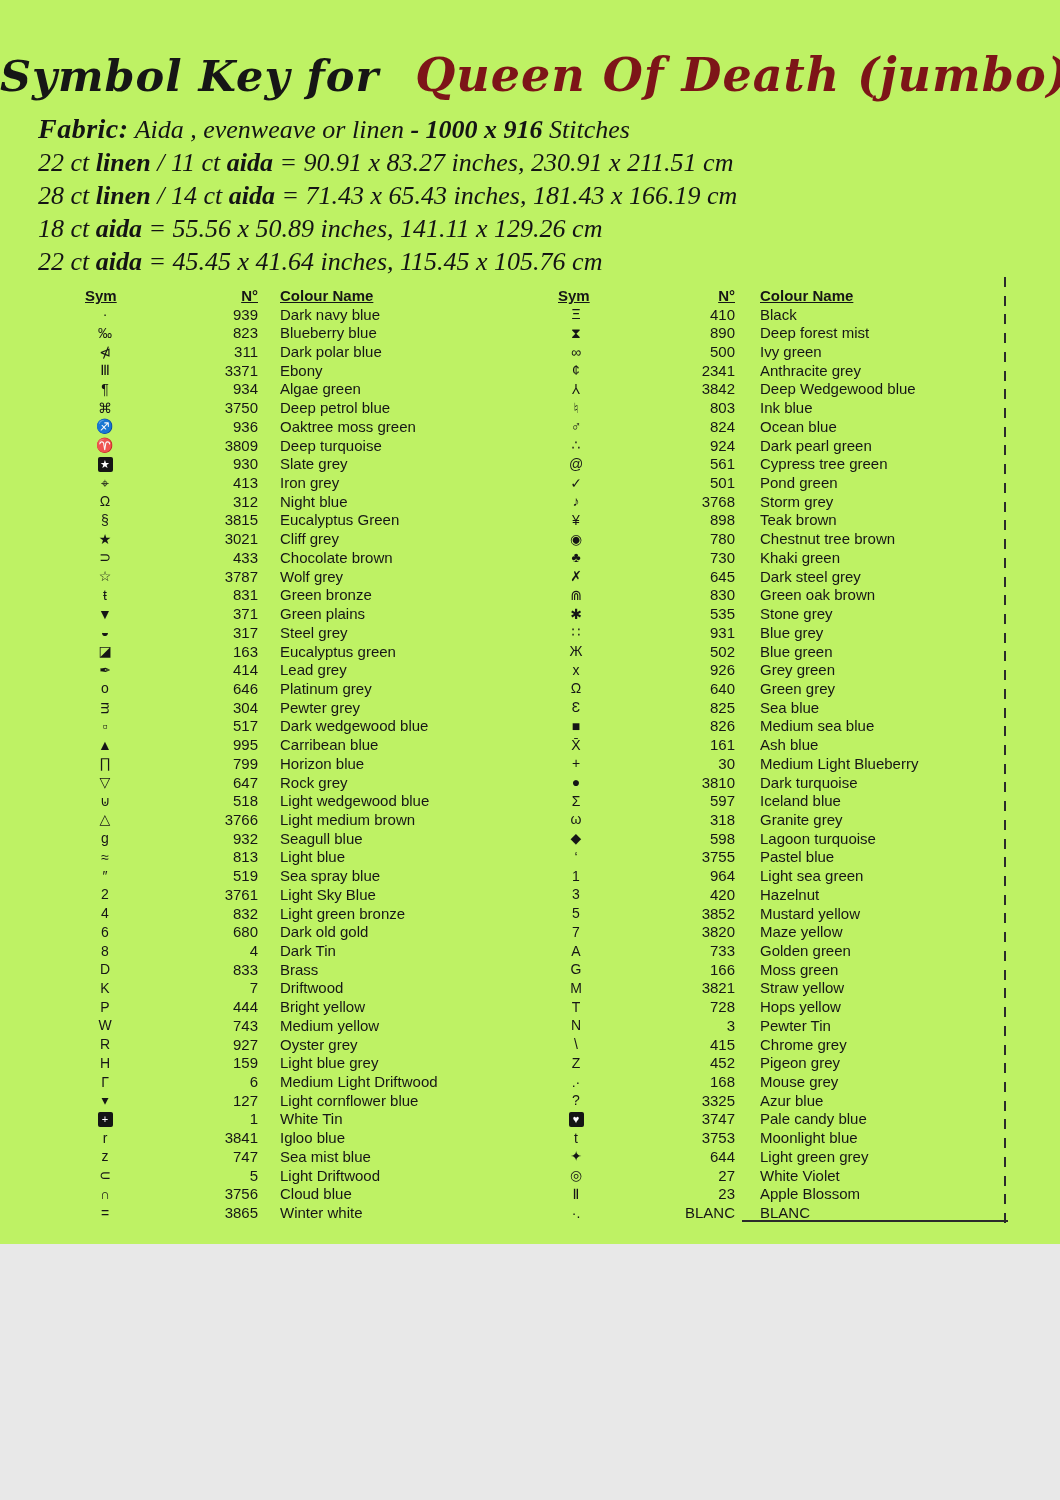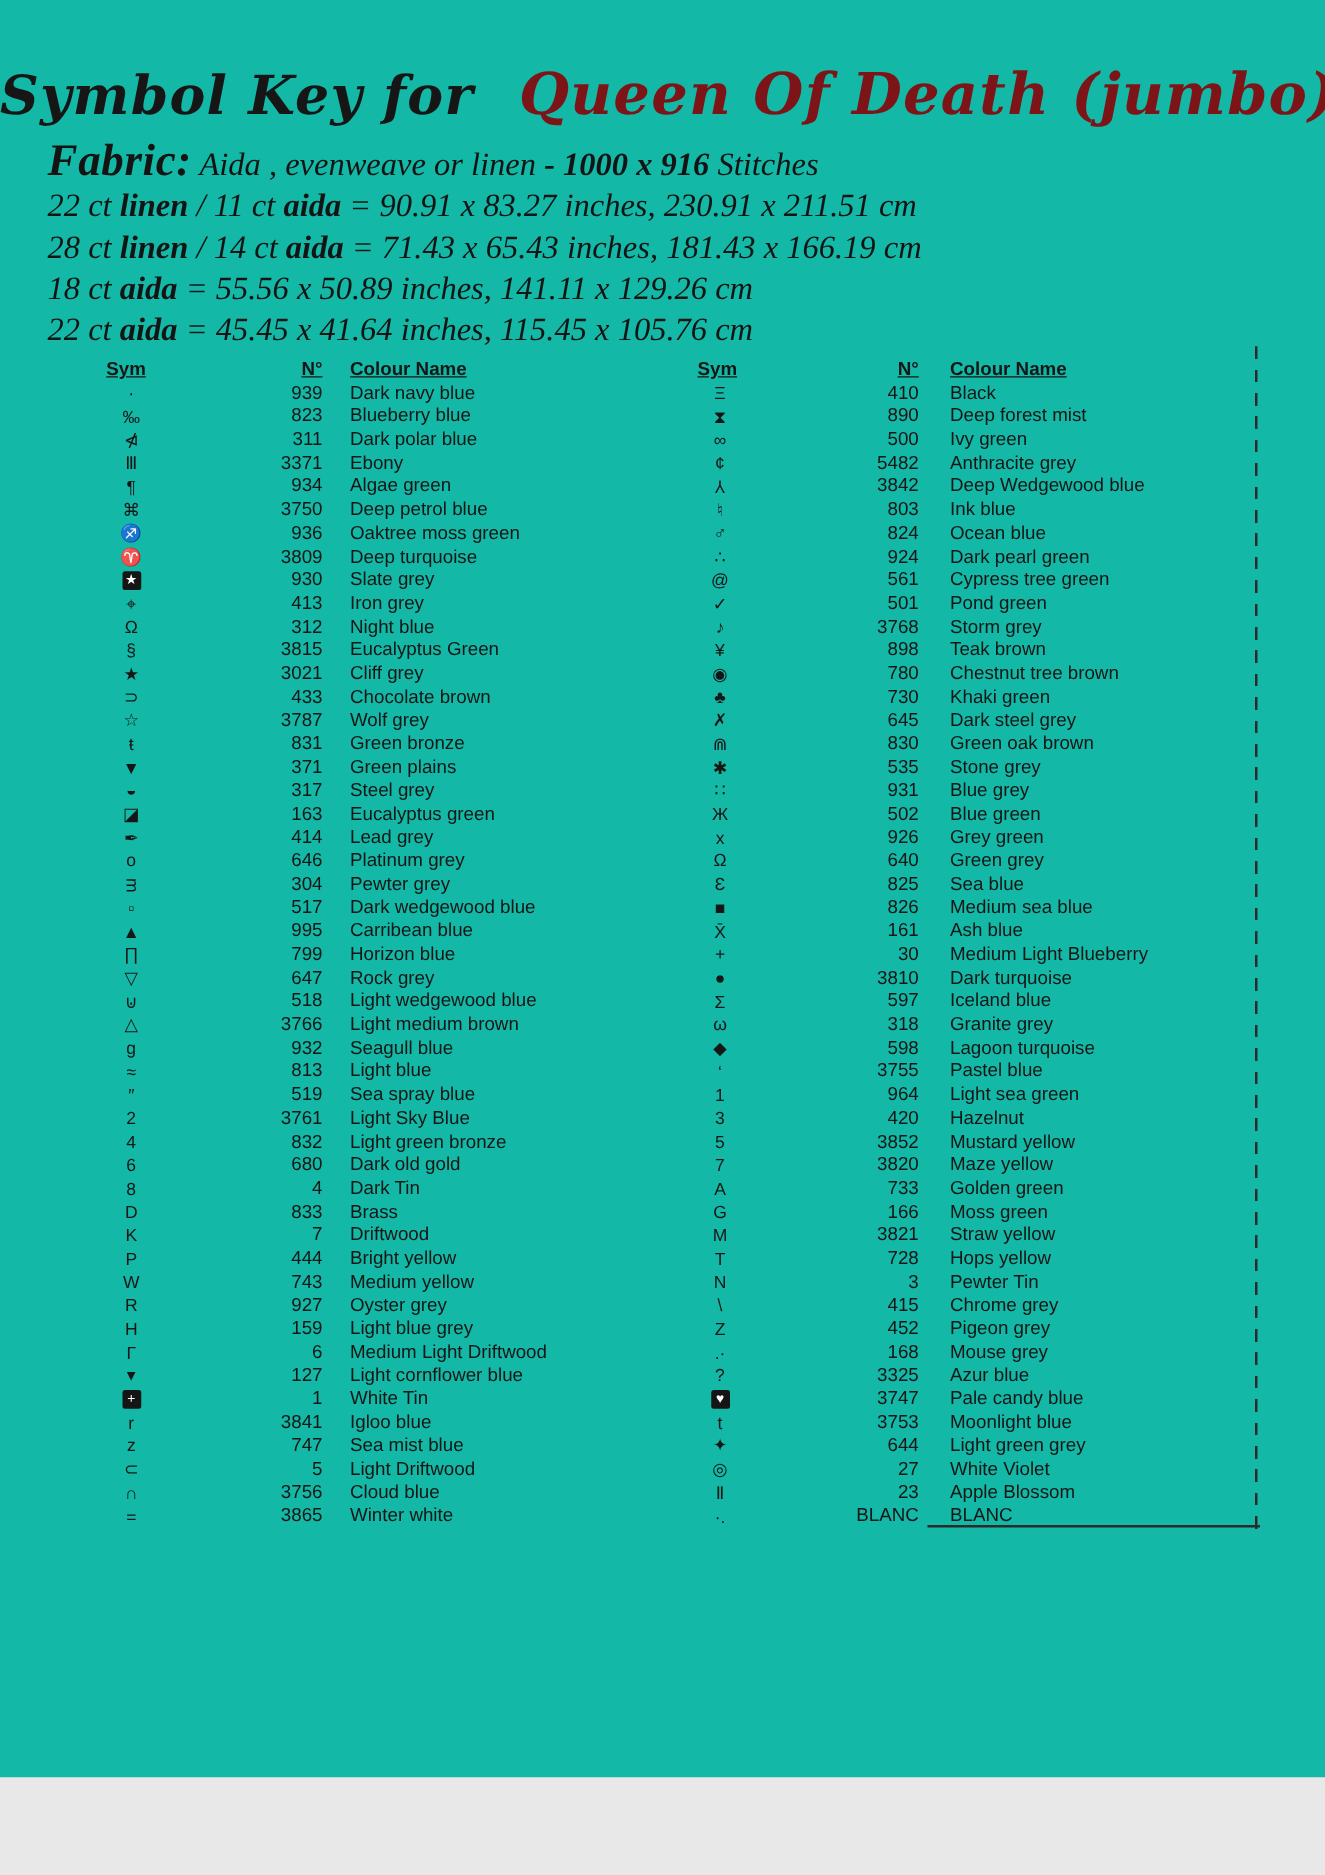--- a/index.html
+++ b/index.html
@@ -1,33 +1,33 @@
 <!DOCTYPE html>
 <html><head>
 <meta charset="utf-8">
 <style>
   html,body{margin:0;padding:0;background:#e8e8e8;}
   .page{
-    position:relative;width:1060px;height:1422px;background:#14b8a6;
+    position:relative;width:1060px;height:1244px;background:#bef264;
     font-family:"Liberation Sans",sans-serif;color:#161616;overflow:hidden;
     margin:0 auto;
   }
   .title{
     position:absolute;top:50px;left:0;width:100%;text-align:center;
     font-family:"DejaVu Serif",serif;font-style:italic;font-weight:bold;
     font-size:43px;line-height:1.1;letter-spacing:1px;white-space:nowrap;
   }
   .title .accent{margin-left:20px;font-size:46px;}
   .fabric{
     position:absolute;left:38px;top:112px;
     font-family:"Liberation Serif",serif;font-style:italic;
     font-size:26px;line-height:33px;color:#141414;white-space:nowrap;
   }
   .fab-line .fb{font-weight:bold;}
-  .fab-line:first-child .fb:first-child{font-size:36px;letter-spacing:0.5px;}
+  .fab-line:first-child .fb:first-child{font-size:28px;letter-spacing:0.5px;}
   .tgroup{
     position:absolute;top:286px;display:grid;
     grid-auto-rows:18.72px;align-items:center;
     font-size:15px;line-height:1;
   }
   #left-group{left:85px;width:435px;grid-template-columns:40px 133px auto;}
   #right-group{left:558px;width:449px;grid-template-columns:36px 141px auto;}
   .cell{white-space:nowrap;}
   .hsym,.hnum,.hname{font-weight:bold;text-decoration:underline;}
   .hnum,.num{text-align:right;}
@@ -225,21 +225,21 @@
   <span class="cell sym">Ξ</span>
       <span class="cell num">410</span>
       <span class="cell cname">Black</span>
       <span class="cell sym">⧗</span>
       <span class="cell num">890</span>
       <span class="cell cname">Deep forest mist</span>
       <span class="cell sym">∞</span>
       <span class="cell num">500</span>
       <span class="cell cname">Ivy green</span>
       <span class="cell sym">¢</span>
-      <span class="cell num">5482</span>
+      <span class="cell num">2341</span>
       <span class="cell cname">Anthracite grey</span>
       <span class="cell sym">⅄</span>
       <span class="cell num">3842</span>
       <span class="cell cname">Deep Wedgewood blue</span>
       <span class="cell sym">♮</span>
       <span class="cell num">803</span>
       <span class="cell cname">Ink blue</span>
       <span class="cell sym">♂</span>
       <span class="cell num">824</span>
       <span class="cell cname">Ocean blue</span>

